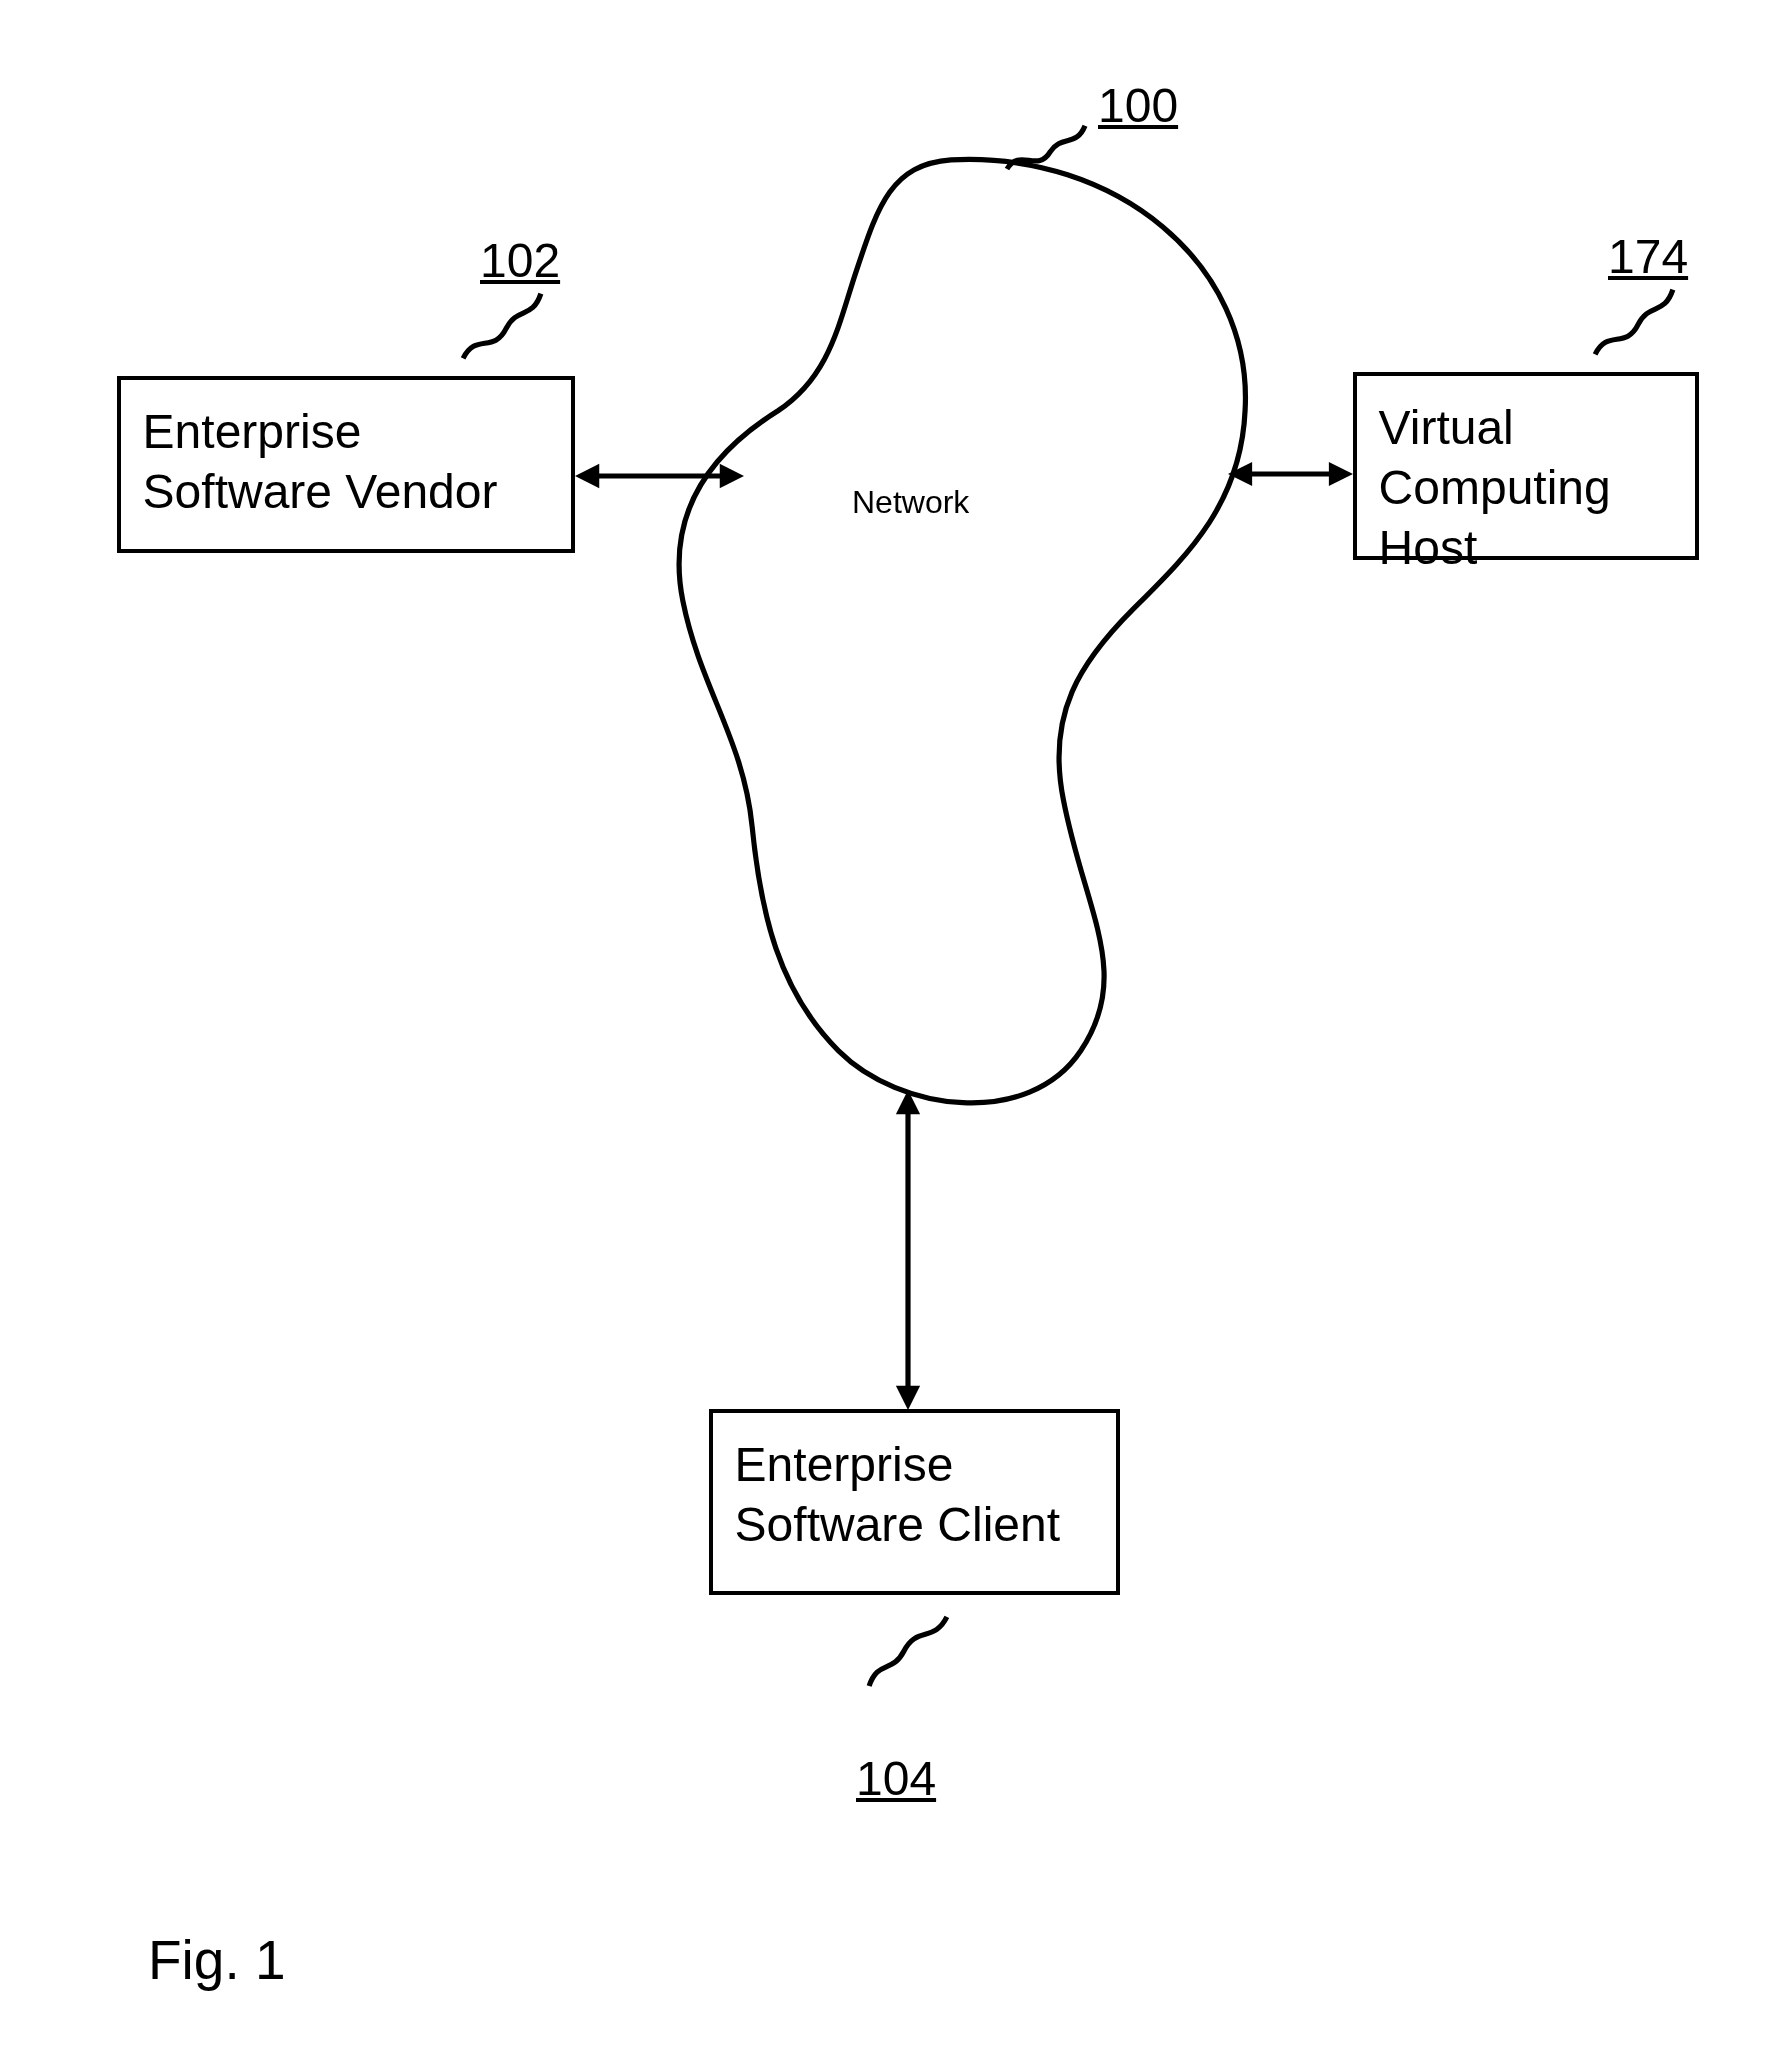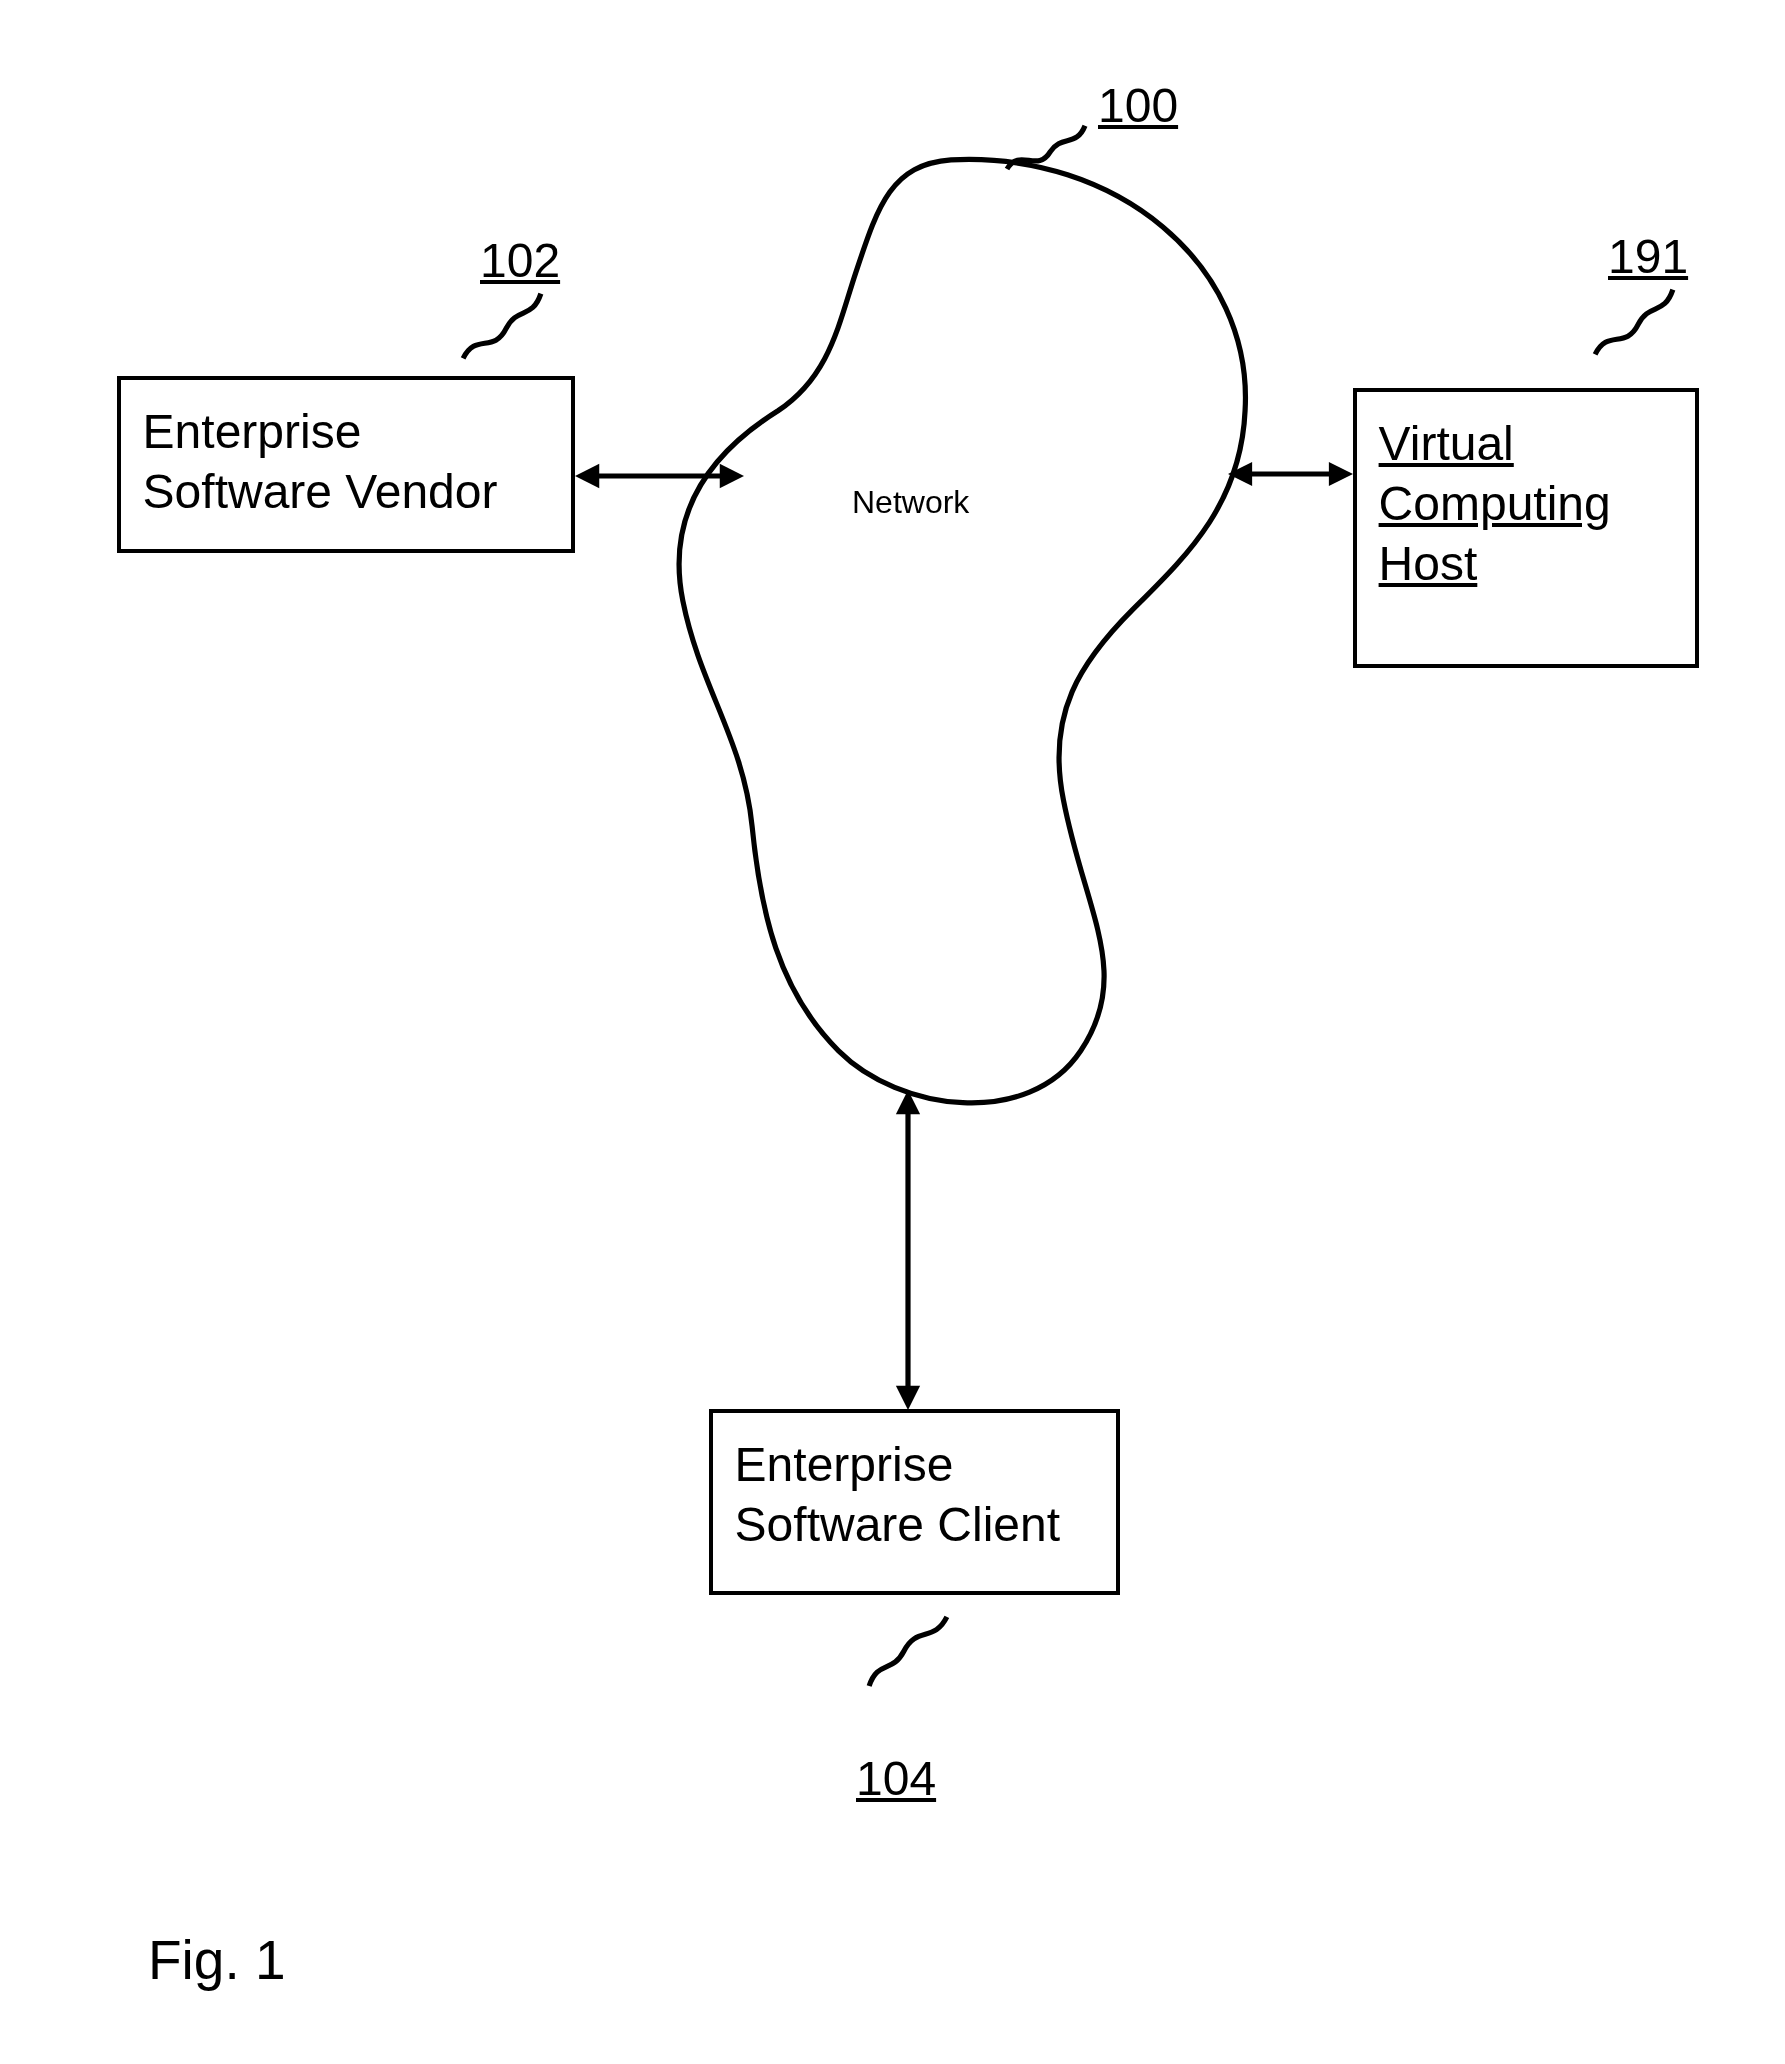--- a/index.html
+++ b/index.html
@@ -71,30 +71,30 @@
 <div class="box" style="left:117px; top:376px; width:458px; height:177px;">
   <div class="box-text" style="white-space: pre-line;">Enterprise
 Software Vendor</div>
 </div>
 
 <svg class="squiggle" style="left:450px; top:272px; width:104px; height:95px;" viewBox="0 0 120 110">
   <path d="M 15 100 C 30 70, 50 95, 65 65 C 78 40, 95 55, 105 25" fill="none" stroke="#000" stroke-width="6"></path>
 </svg>
 <div class="ref-label" style="left:480px; top:233px;">102</div>
 
-<div class="box" style="left:1353px; top:388px; width:346px; height:280px;text-decoration:underline;">
+<div class="box" style="left:1353px; top:372px; width:346px; height:188px;">
   <div class="box-text" style="white-space: pre-line;">Virtual
 Computing
 Host</div>
 </div>
 
 <svg class="squiggle" style="left:1582px; top:268px; width:104px; height:95px;" viewBox="0 0 120 110">
   <path d="M 15 100 C 30 70, 50 95, 65 65 C 78 40, 95 55, 105 25" fill="none" stroke="#000" stroke-width="6"></path>
 </svg>
-<div class="ref-label" style="left:1608px; top:229px;">191</div>
+<div class="ref-label" style="left:1608px; top:229px;">174</div>
 
 <div class="box" style="left:709px; top:1409px; width:411px; height:186px;">
   <div class="box-text" style="white-space: pre-line;">Enterprise
 Software Client</div>
 </div>
 
 <svg class="squiggle" style="left:856px; top:1604px; width:104px; height:95px;" viewBox="0 0 120 110">
   <path d="M 105 15 C 90 45, 70 25, 55 55 C 42 80, 25 65, 15 95" fill="none" stroke="#000" stroke-width="6"></path>
 </svg>
 <div class="ref-label" style="left:856px; top:1723px;margin-top:28px;">104</div>

